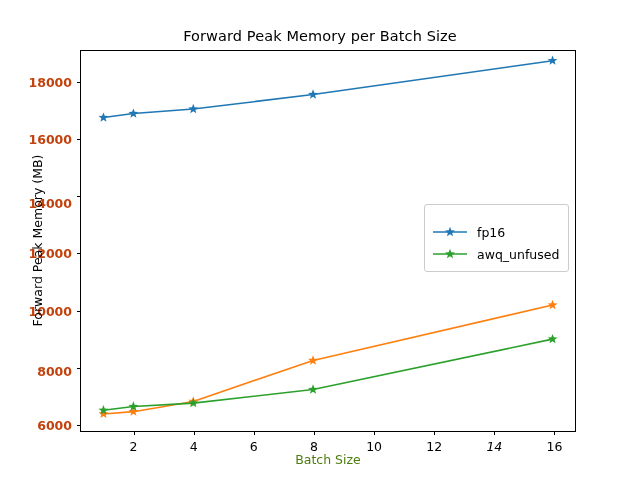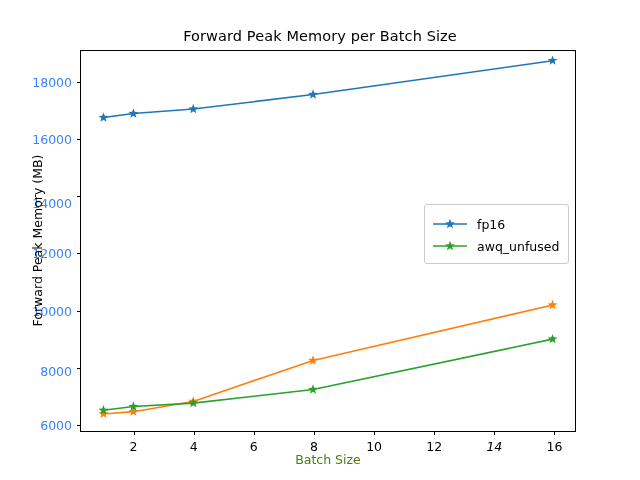--- a/index.html
+++ b/index.html
@@ -22,22 +22,22 @@
   #plot-area{
     position:absolute;left:80px;top:50px;width:496px;height:382px;
     border:1.05px solid #000;box-sizing:border-box;background:transparent;
   }
   #plot-svg{position:absolute;left:0;top:0;width:100%;height:100%;display:block;}
 
   
   .ytick{position:absolute;left:-4px;width:4px;height:1px;background:#000;}
   .ytick-label{
     position:absolute;right:calc(100% + 9px);
-    font-size:12.5px;color:#3b82f6;white-space:nowrap;
-    transform:translateY(-50%);text-align:right;
+    font-size:12.5px;color:#c2410c;white-space:nowrap;
+    transform:translateY(-50%);text-align:right;font-weight:bold;
   }
   .xtick{position:absolute;top:100%;width:1px;height:4px;background:#000;}
   .xtick-label{
     position:absolute;top:calc(100% + 8px);
     font-size:12.5px;color:#000;white-space:nowrap;
     transform:translateX(-50%);
   }
 
   
   #xlabel{
@@ -47,21 +47,21 @@
   #ylabel{
     position:absolute;left:-128px;top:233px;width:330px;
     text-align:center;font-size:12.5px;color:#000;
     transform:rotate(-90deg);transform-origin:center center;
   }
 
   
   #legend{
     position:absolute;left:424px;top:204px;
     background:#fff;border:0.9px solid #cccccc;border-radius:3px;
-    padding:8px 9px 6px 7px;
+    padding:16px 9px 6px 7px;
     box-sizing:border-box;
   }
   .legend-row{display:flex;align-items:center;height:22px;}
   .legend-sample{width:36px;height:14px;display:block;flex:0 0 auto;}
   .legend-text{font-size:12.5px;color:#000;margin-left:9px;white-space:nowrap;}
 </style>
 </head>
 <body>
 
 <div id="figure">

